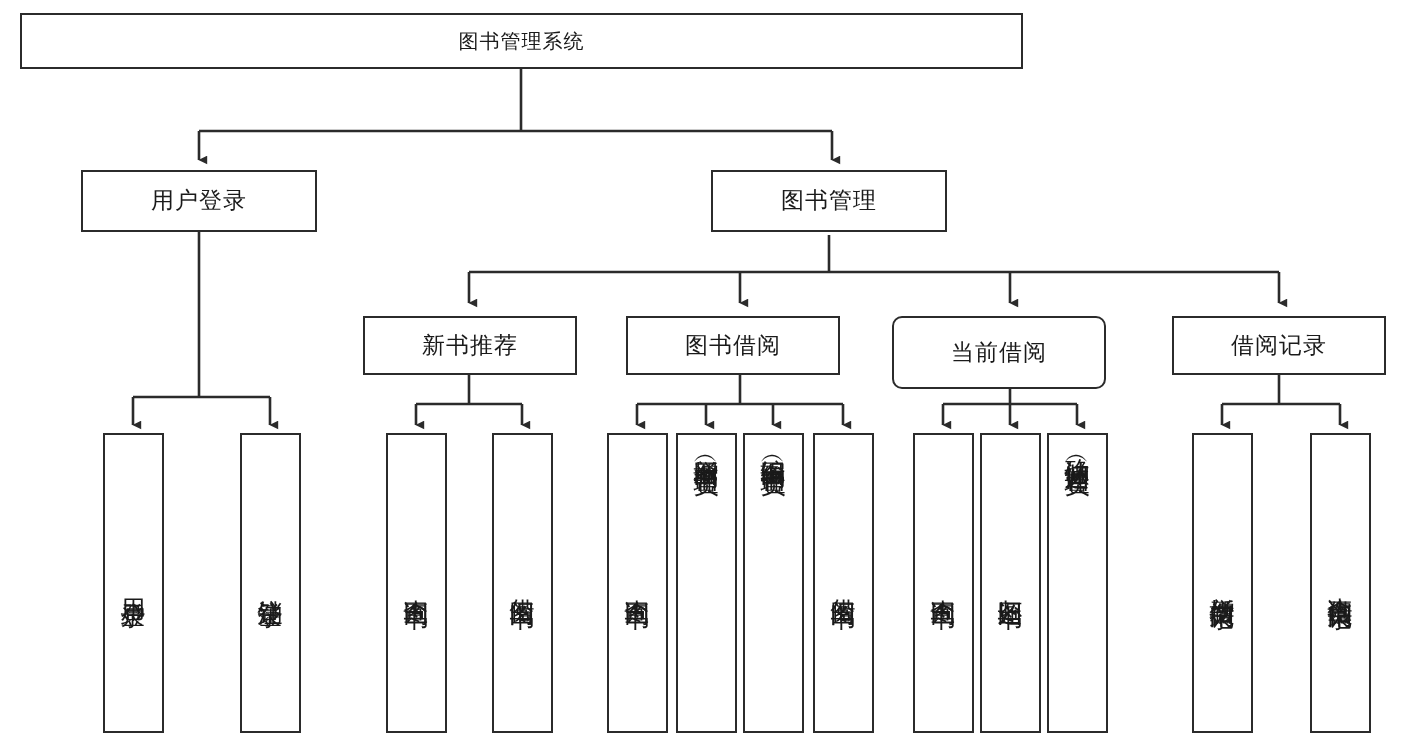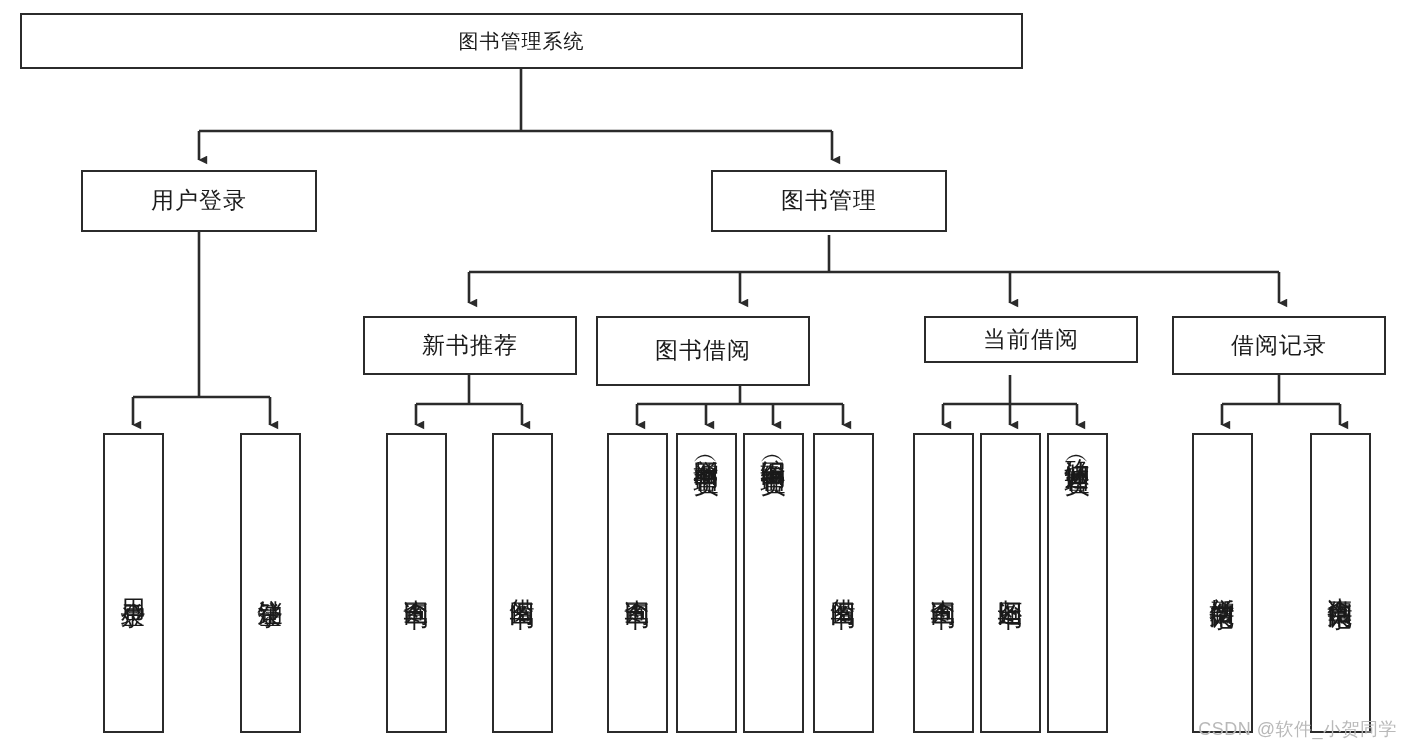--- a/index.html
+++ b/index.html
@@ -131,24 +131,24 @@
   <div class="node" style="left:81px; top:170px; width:236px; height:62px;">
     <span class="node-h">用户登录</span>
   </div>
   <div class="node" style="left:363px; top:316px; width:214px; height:59px;">
     <span class="node-h">新书推荐</span>
   </div>
 
   <div class="node" style="left:711px; top:170px; width:236px; height:62px;">
     <span class="node-h">图书管理</span>
   </div>
-  <div class="node" style="left:596px; top:316px; width:214px; height:70px;">
+  <div class="node" style="left:626px; top:316px; width:214px; height:59px;">
     <span class="node-h">图书借阅</span>
   </div>
-  <div class="node" style="left:924px; top:316px; width:214px; height:47px;">
+  <div class="node" style="left:892px; top:316px; width:214px; height:73px;border-radius:10px;">
     <span class="node-h">当前借阅</span>
   </div>
   <div class="node" style="left:1172px; top:316px; width:214px; height:59px;text-align:center;">
     <span class="node-h">借阅记录</span>
   </div>
 
   <div class="node leaf v-center" style="left:103px; top:433px; width:61px; height:300px;">
     <span class="vtext">用户登录</span>
   </div>
   <div class="node leaf v-center" style="left:240px; top:433px; width:61px; height:300px;">
@@ -185,15 +185,14 @@
     <span class="vtext">确认归还（管理员）</span>
   </div>
 
   <div class="node leaf v-center" style="left:1192px; top:433px; width:61px; height:300px;">
     <span class="vtext">新增借阅记录</span>
   </div>
   <div class="node leaf v-center" style="left:1310px; top:433px; width:61px; height:300px;">
     <span class="vtext">查询借阅记录</span>
   </div>
 
-  <div class="watermark">CSDN @软件_小贺同学</div>
 
 </div>
 
 </body></html>

